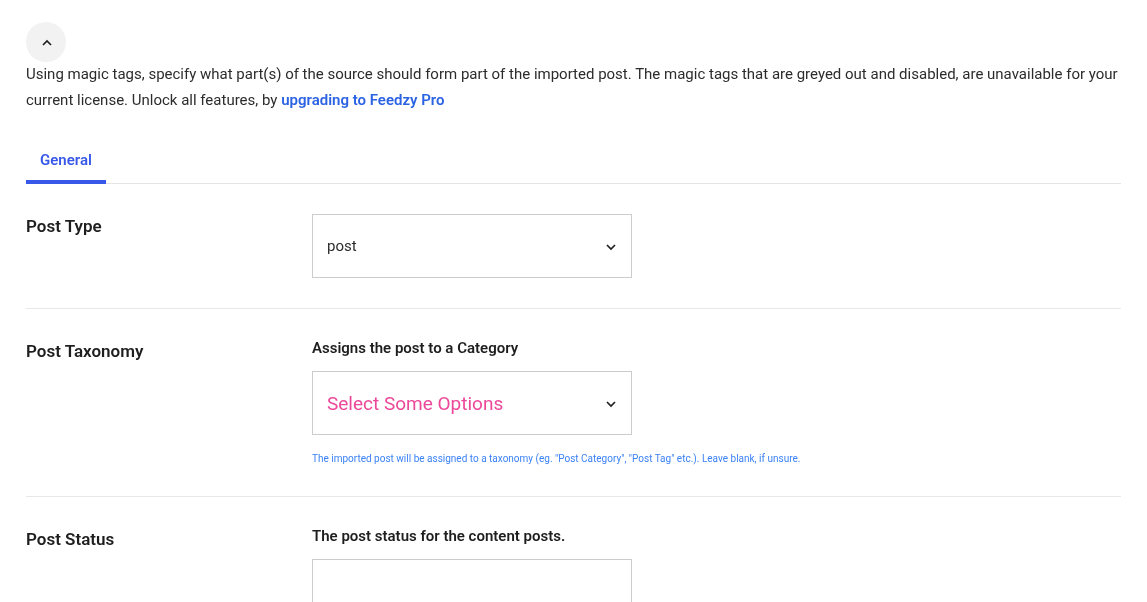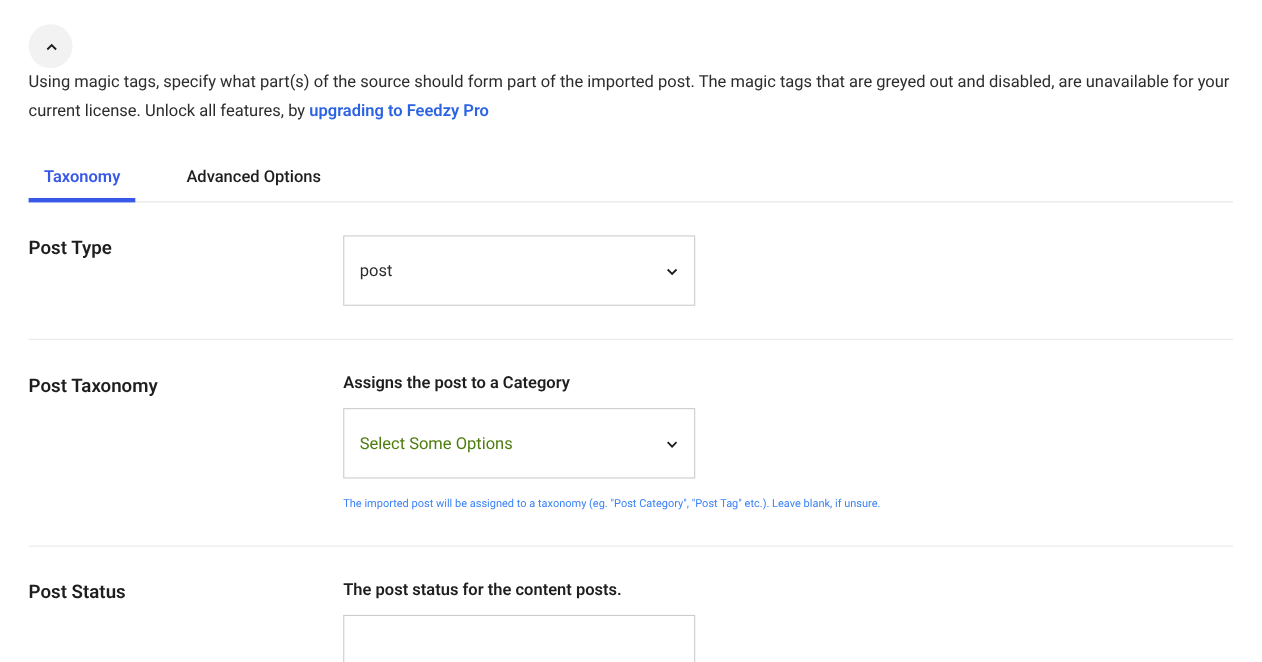--- a/index.html
+++ b/index.html
@@ -102,22 +102,22 @@
       justify-content: space-between;
       padding: 0 14px;
       cursor: pointer;
       background: #fff;
     }
     .select-value {
       font-size: 15px;
       color: #2c2c2c;
     }
     .select-placeholder {
-      font-size: 15px;
-      color: #4d7c0f;
+      font-size: 19px;
+      color: #ec4899;
       text-align: center;
     }
     .help-text {
       font-size: 10px;
       color: #3b82f6;
       margin-top: 16px;
       line-height: 1.5;
     }
     .chevron {
       width: 14px;
@@ -136,22 +136,21 @@
         </svg>
     </span>
   </div>
 </div>
 
 <p class="desc">
   <span>Using magic tags, specify what part(s) of the source should form part of the imported post. The magic tags that are greyed out and disabled, are unavailable for your current license. Unlock all features, by </span><span class="link">upgrading to Feedzy Pro</span>
 </p>
 
 <div class="tabs">
-  <div class="tab active">Taxonomy</div>
-  <div class="tab">Advanced Options</div>
+  <div class="tab active">General</div>
 </div>
 
 <div class="form-row">
   <div class="label-col">Post Type</div>
   <div class="field-col">
     <div class="select-wrap">
       <span class="select-value">post</span>
       <span class="chevron">
         <svg viewBox="0 0 24 24" width="16" height="16" fill="none" stroke="#1e1e1e" stroke-width="2.5">
             <polyline points="6 9 12 15 18 9"></polyline>

